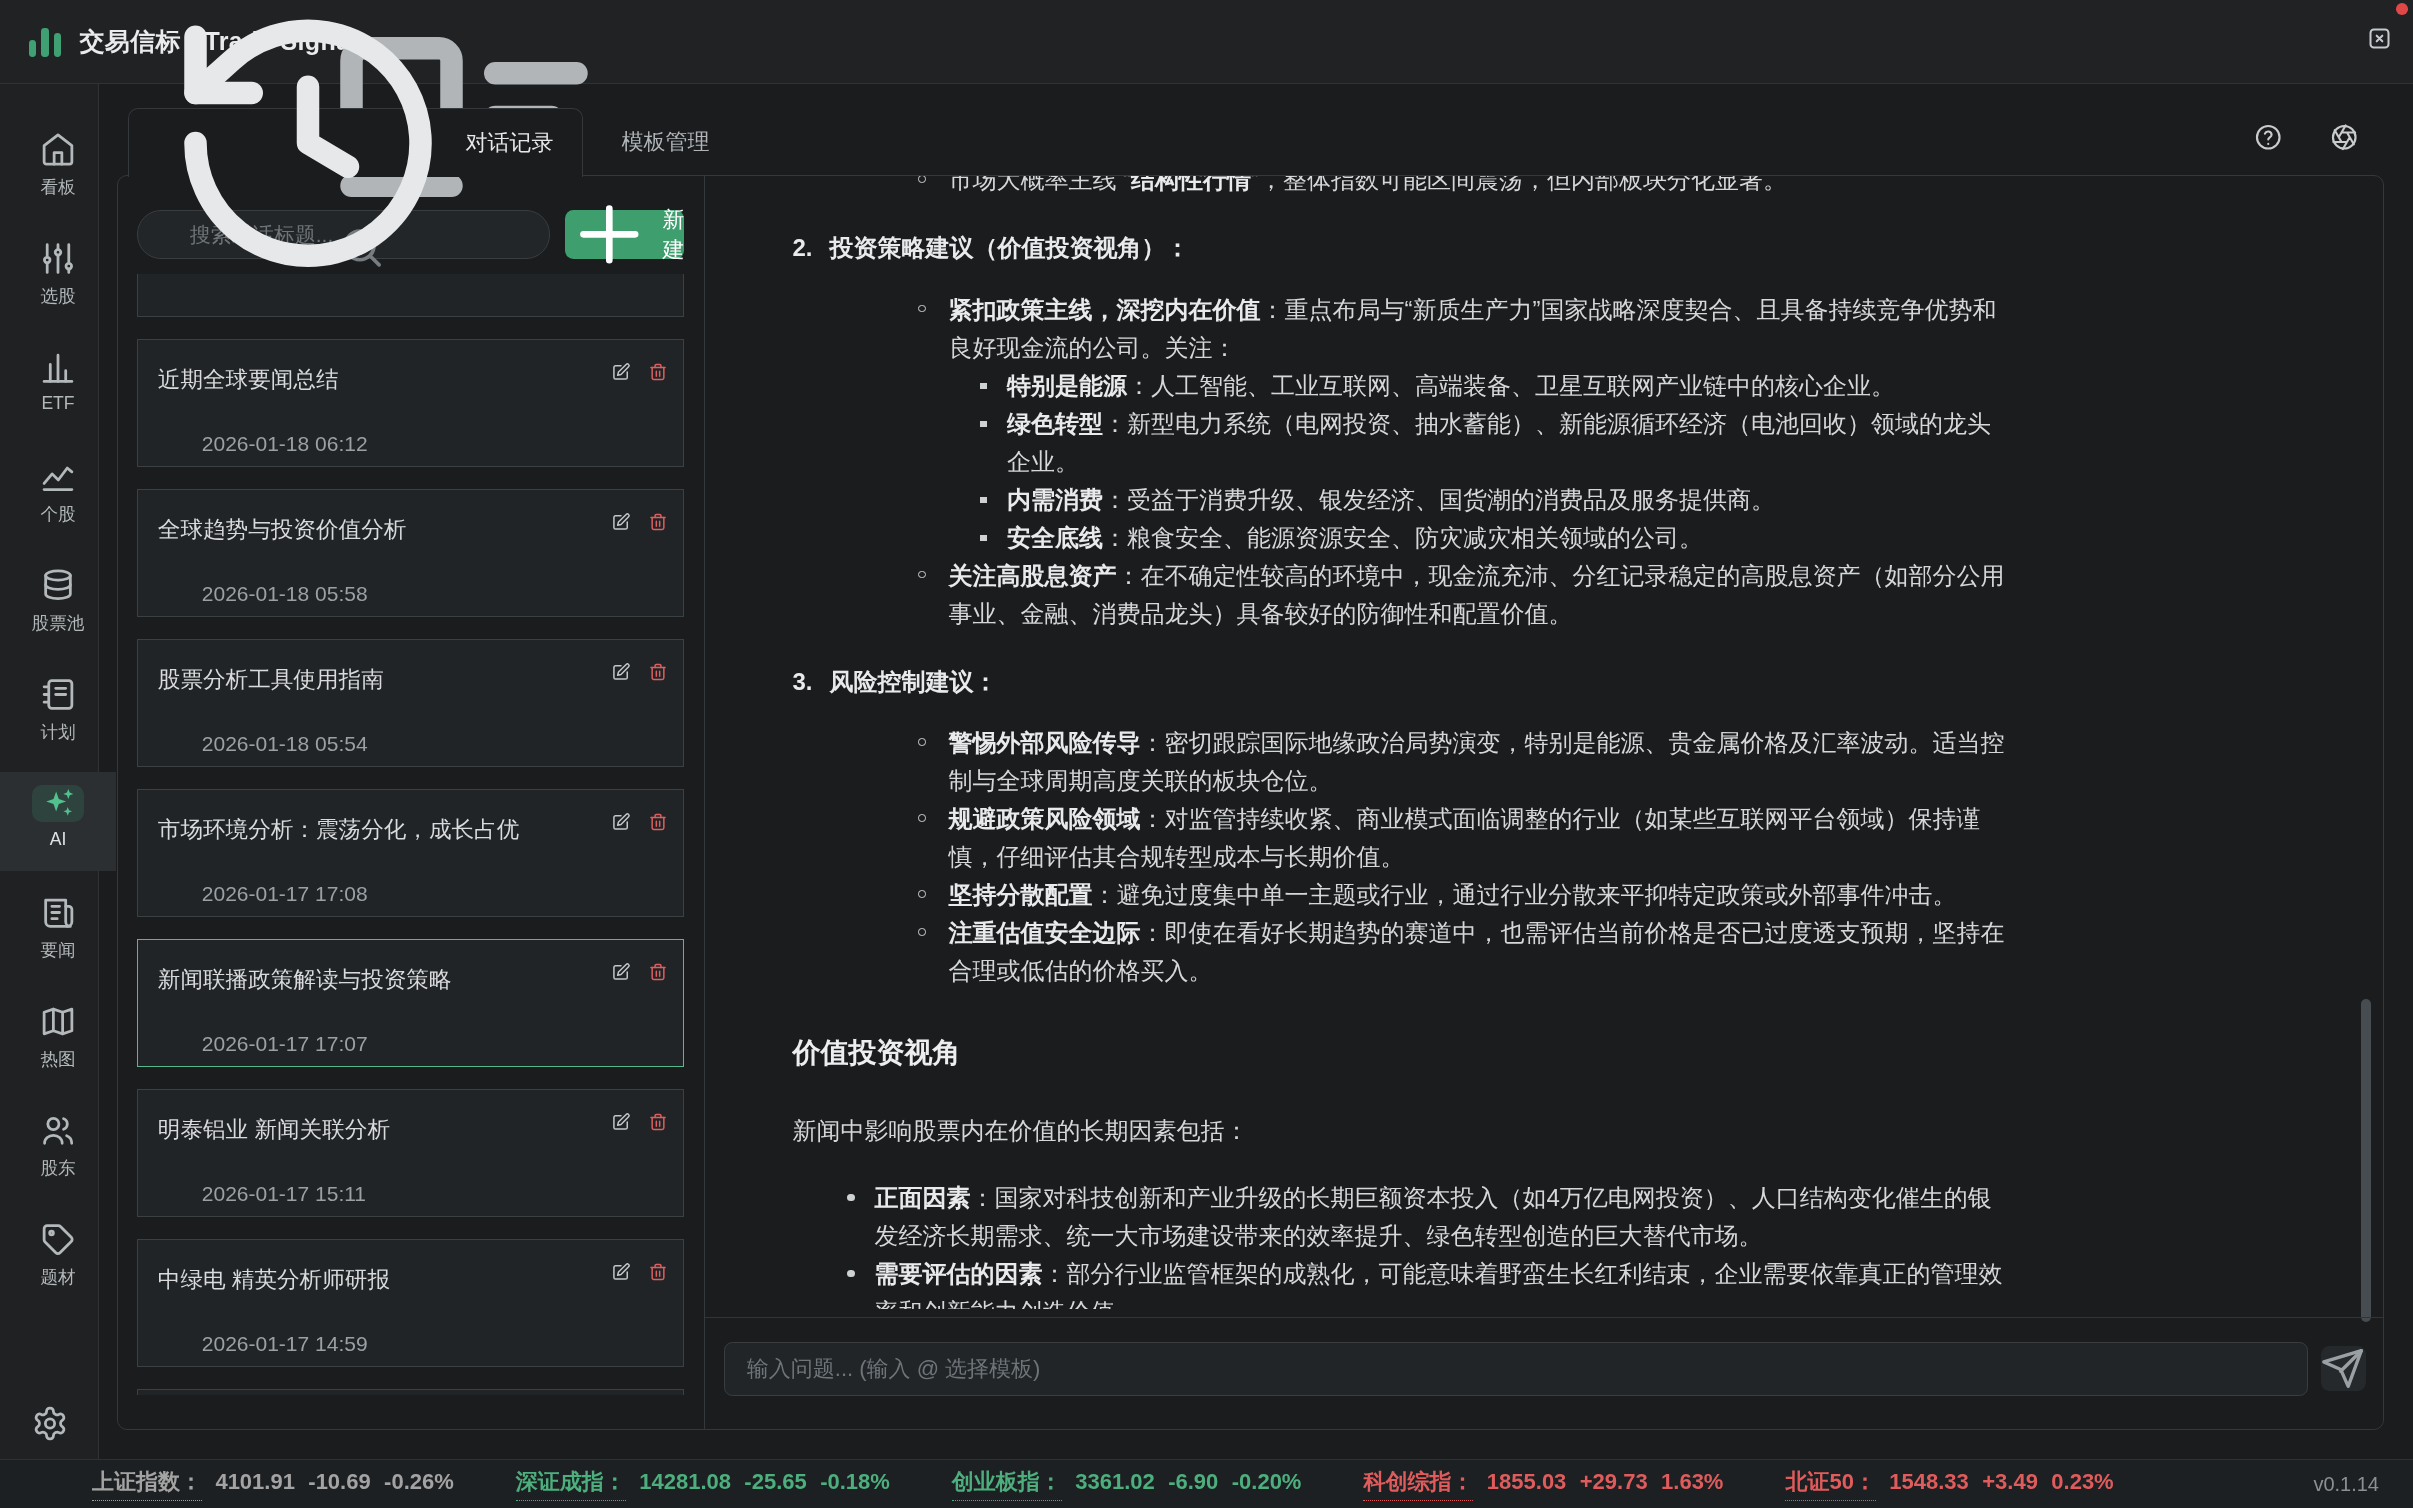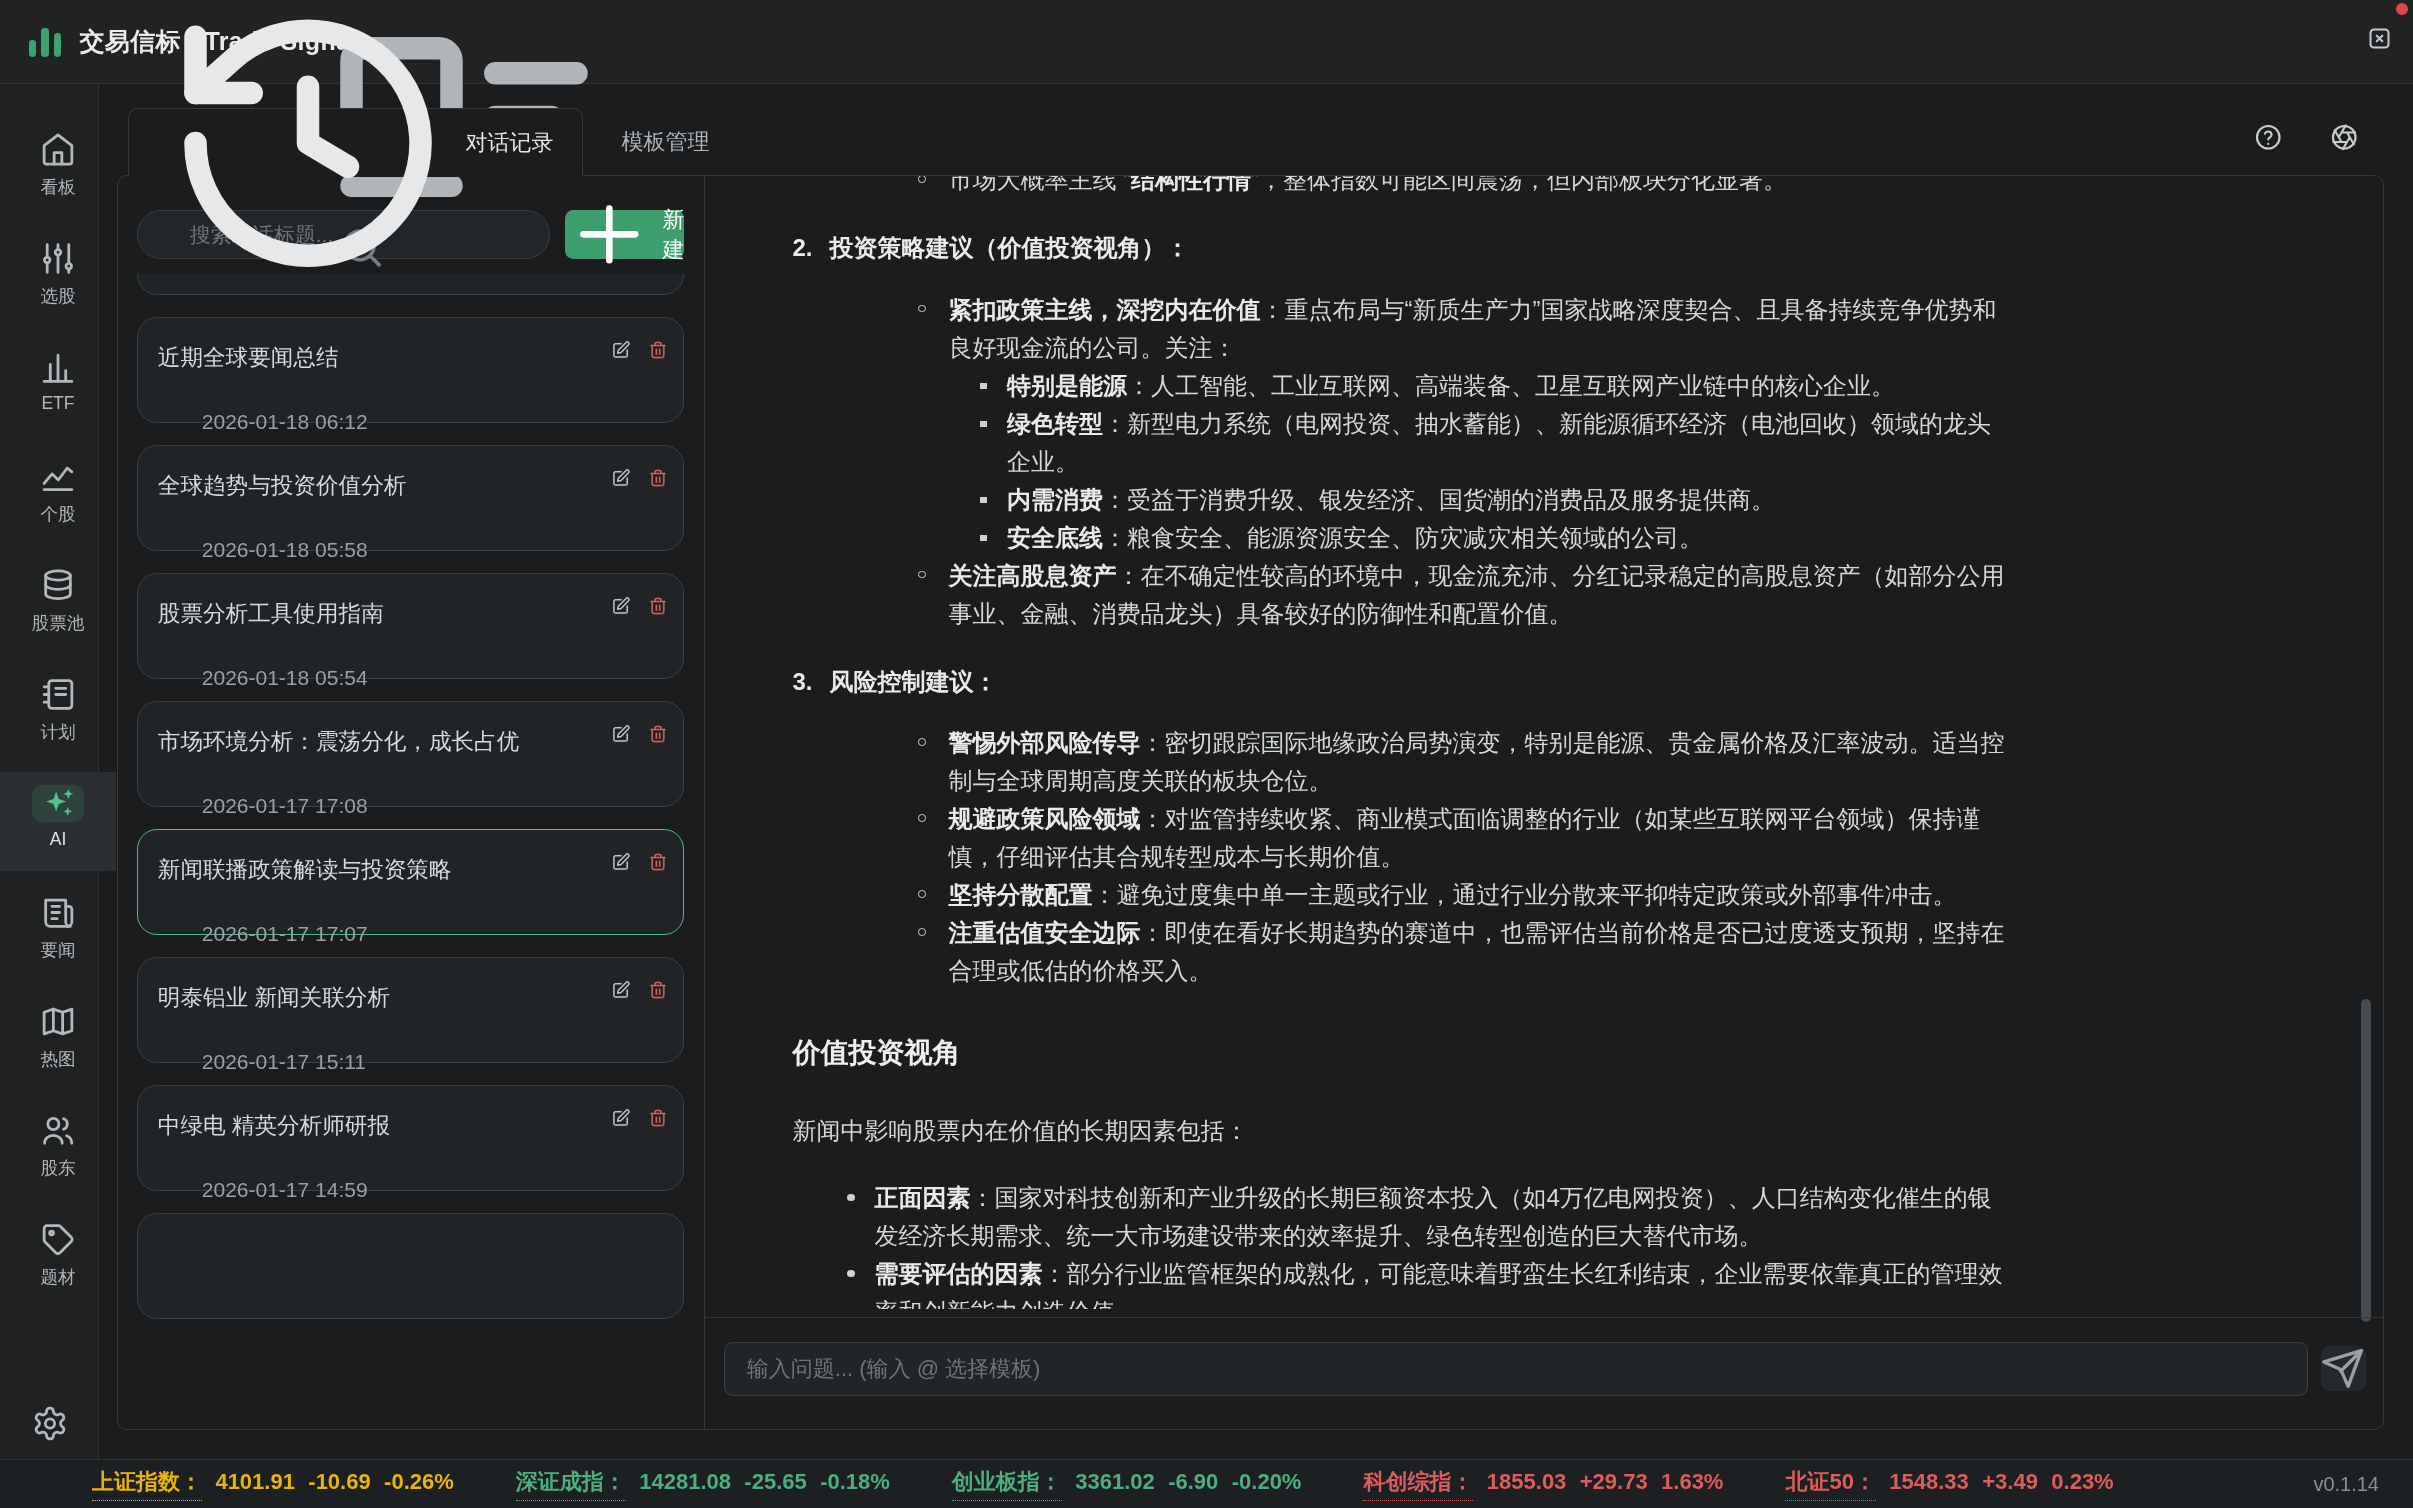--- a/index.html
+++ b/index.html
@@ -79,21 +79,21 @@
   }
   .search-input::placeholder { color:#6e7478; }
   .new-btn {
     width:119px; height:49px; background:#3e9e6e; border:none; border-radius:8.4px;
     color:#fff; font-size:22px; display:flex; align-items:center; justify-content:center; gap:8.4px; cursor:pointer;
     font-family:"Liberation Sans","DejaVu Sans",sans-serif;
   }
   .new-btn svg { width:22px; height:22px; }
   .conv-list { position:absolute; left:18.4px; right:20px; top:98px; height:1121px; overflow:hidden; }
   .card {
-    position:relative; height:106px; border:0.8px solid #3b4043; border-radius:20px;
+    position:relative; height:128px; border:0.8px solid #3b4043; border-radius:0;
     background:#212427; margin-bottom:22px; padding:23.5px 20px 0 20px; cursor:pointer;
   }
   .card.first { margin-top:-85px; }
   .card.selected { border-color:#54b98c; }
   .card .c-title { font-size:22.6px; color:#d8dadb; white-space:nowrap; overflow:hidden; }
   .card .c-date { margin-top:37px; font-size:21px; color:#9aa0a4;margin-left:44px; }
   .card .actions { position:absolute; top:22px; right:15px; display:flex; gap:17px; }
   .card .actions .act { width:20px; height:20px; cursor:pointer; }
   .card .actions .edit { color:#c3c7c9; }
   .card .actions .del { color:#de5f5f; }
@@ -516,21 +516,21 @@
             </span>
         </button>
       </div>
     </div>
 
   </div>
 </div>
 
 <div class="footer">
   <span id="footer-indices" style="display:flex;gap:62px;">
-      <span class="idx" style="color: #eab308;">
+      <span class="idx" style="color: #a3a3a3;">
         <span class="idx-label">上证指数：</span>
         <span class="idx-value">4101.91</span>
         <span class="idx-change">-10.69</span>
         <span class="idx-pct">-0.26%</span>
       </span>
       <span class="idx" style="color: rgb(76, 175, 125);">
         <span class="idx-label">深证成指：</span>
         <span class="idx-value">14281.08</span>
         <span class="idx-change">-25.65</span>
         <span class="idx-pct">-0.18%</span>

